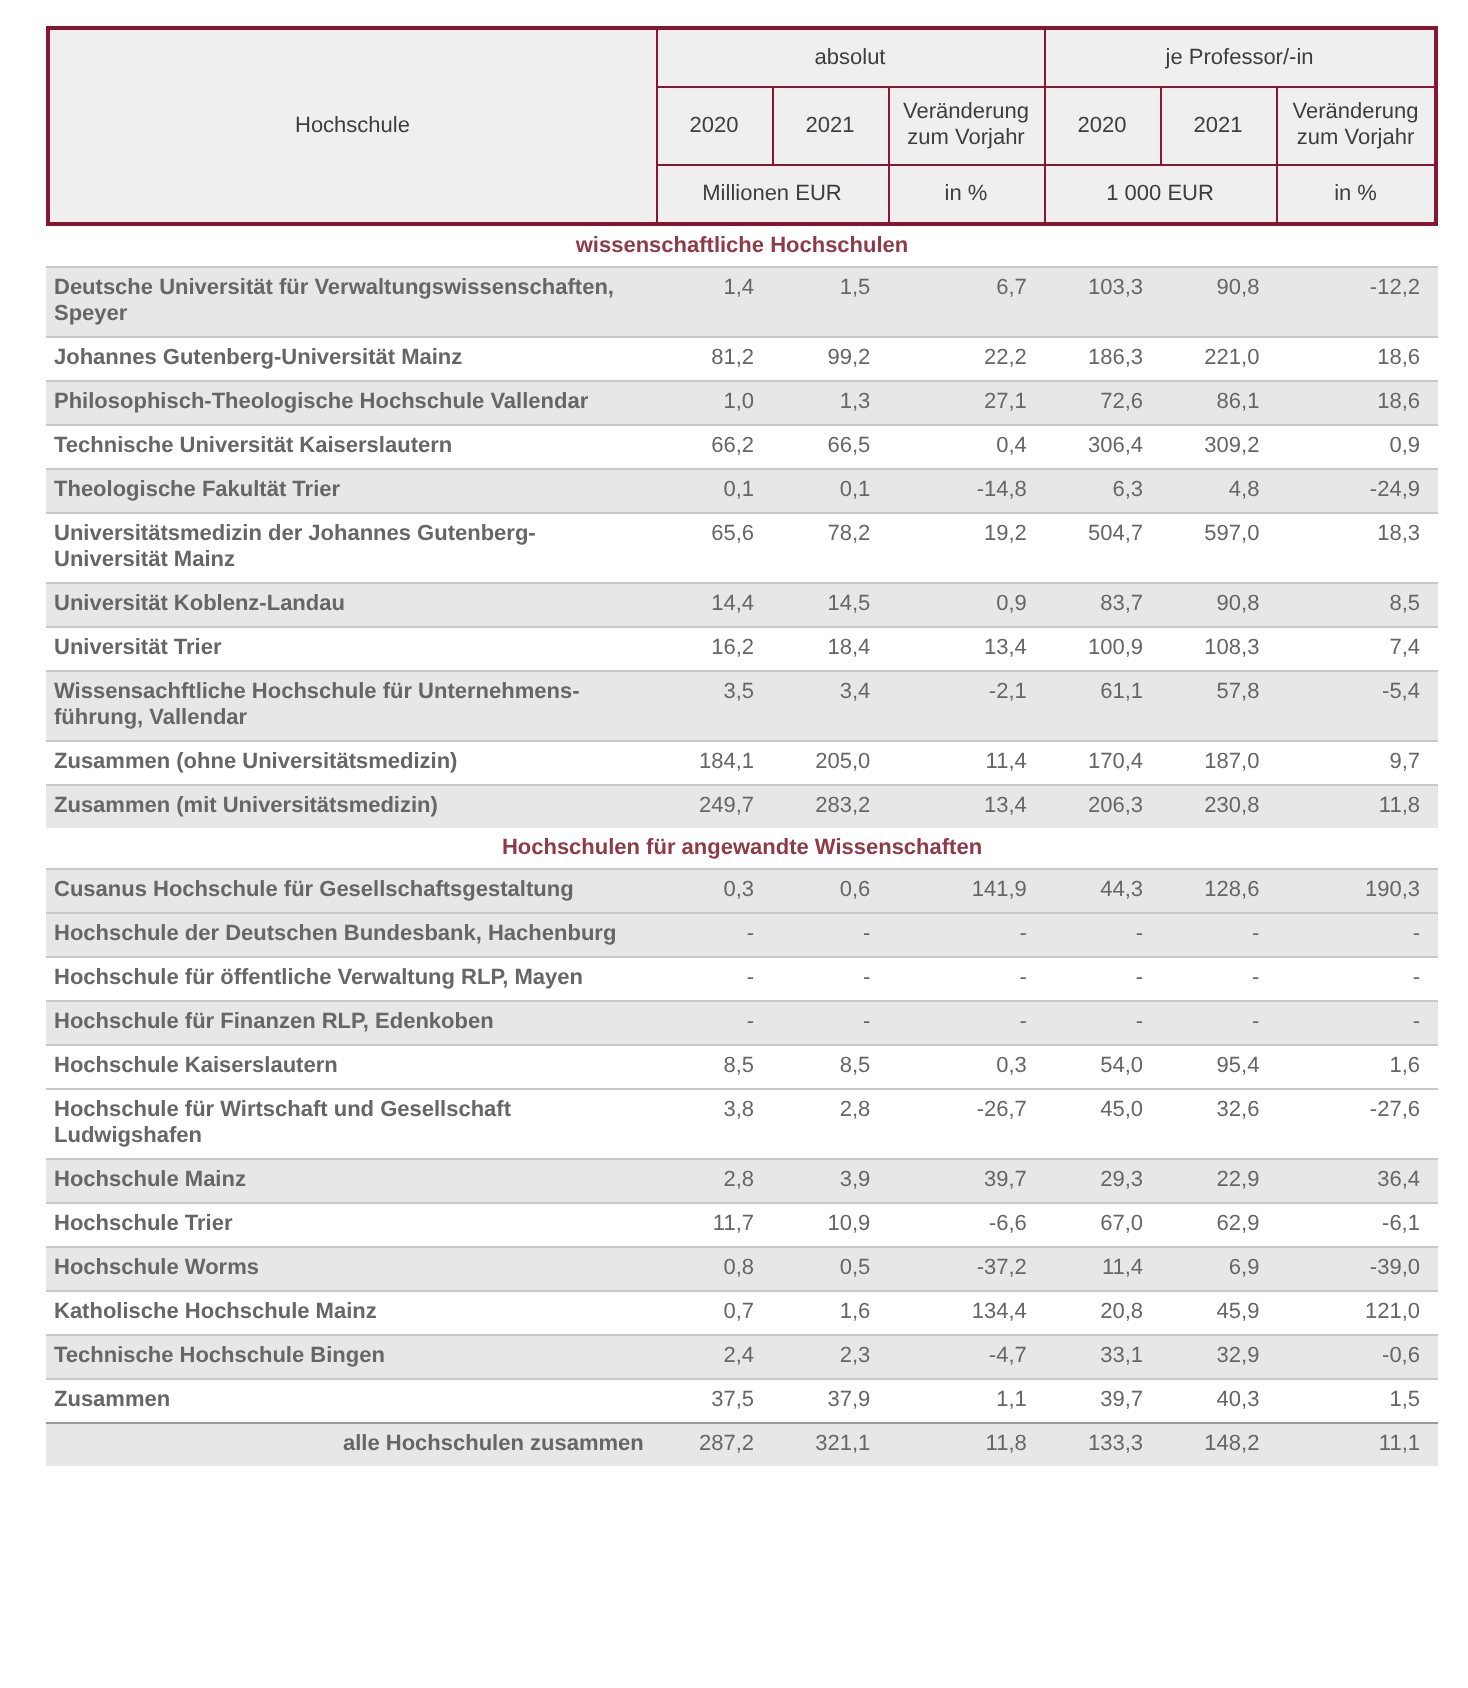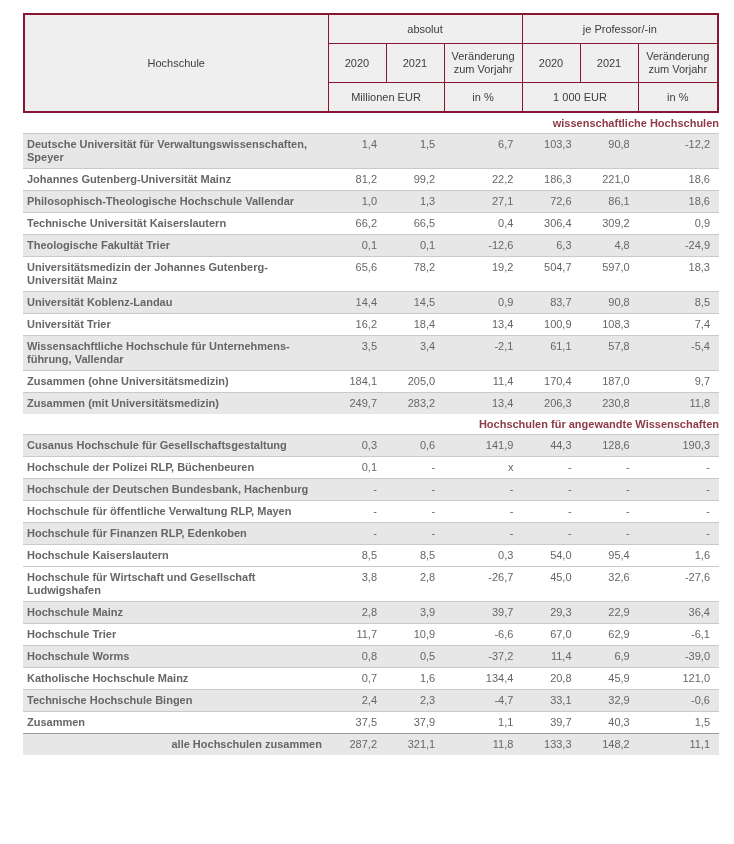--- a/index.html
+++ b/index.html
@@ -56,21 +56,21 @@
   .body-table {
     font-size: 11px;
     color: #666666;
   }
   .body-table td {
     vertical-align: top;
     line-height: 13px;
     padding: 4px 0;
   }
   .body-table tr.section-row td {
-    text-align: right;
+    text-align: center;
     font-weight: bold;
     color: #8e3b47;
     background: #ffffff;
     padding: 4px 0 3px 0;
   }
   .body-table tr.data-row td {
     border-top: 1px solid #c9c9c9;
   }
   .body-table tr.data-row.shaded td {
     background: #e7e7e7;
@@ -177,21 +177,21 @@
           <td class="num">66,5</td>
           <td class="num">0,4</td>
           <td class="num">306,4</td>
           <td class="num">309,2</td>
           <td class="num">0,9</td>
         </tr>
         <tr class="data-row shaded">
           <td class="name">Theologische Fakultät Trier</td>
           <td class="num">0,1</td>
           <td class="num">0,1</td>
-          <td class="num">-12,6</td>
+          <td class="num">-14,8</td>
           <td class="num">6,3</td>
           <td class="num">4,8</td>
           <td class="num">-24,9</td>
         </tr>
         <tr class="data-row">
           <td class="name">Universitätsmedizin der Johannes Gutenberg-Universität Mainz</td>
           <td class="num">65,6</td>
           <td class="num">78,2</td>
           <td class="num">19,2</td>
           <td class="num">504,7</td>
@@ -248,29 +248,20 @@
         </tr>
         <tr class="data-row shaded">
           <td class="name">Cusanus Hochschule für Gesellschaftsgestaltung</td>
           <td class="num">0,3</td>
           <td class="num">0,6</td>
           <td class="num">141,9</td>
           <td class="num">44,3</td>
           <td class="num">128,6</td>
           <td class="num">190,3</td>
         </tr>
-        <tr class="data-row">
-          <td class="name">Hochschule der Polizei RLP, Büchenbeuren</td>
-          <td class="num">0,1</td>
-          <td class="num">-</td>
-          <td class="num">x</td>
-          <td class="num">-</td>
-          <td class="num">-</td>
-          <td class="num">-</td>
-        </tr>
         <tr class="data-row shaded">
           <td class="name">Hochschule der Deutschen Bundesbank, Hachenburg</td>
           <td class="num">-</td>
           <td class="num">-</td>
           <td class="num">-</td>
           <td class="num">-</td>
           <td class="num">-</td>
           <td class="num">-</td>
         </tr>
         <tr class="data-row">

